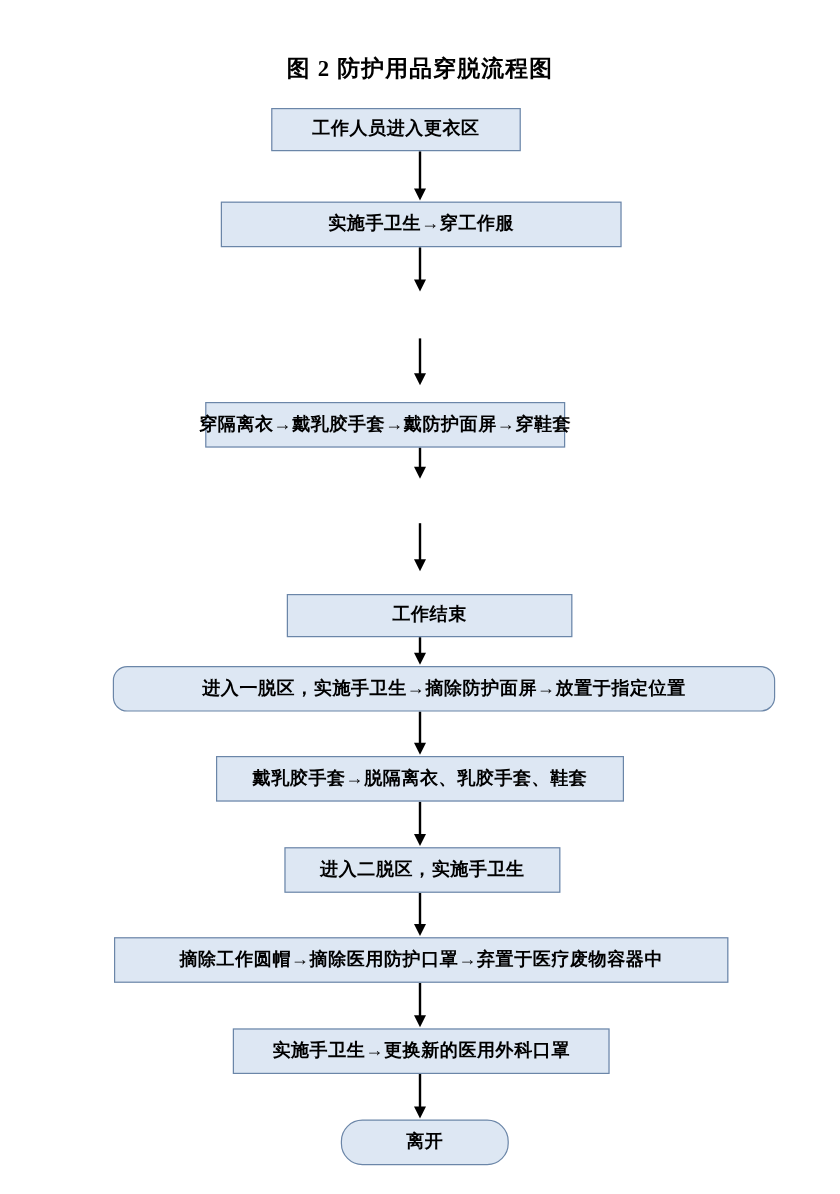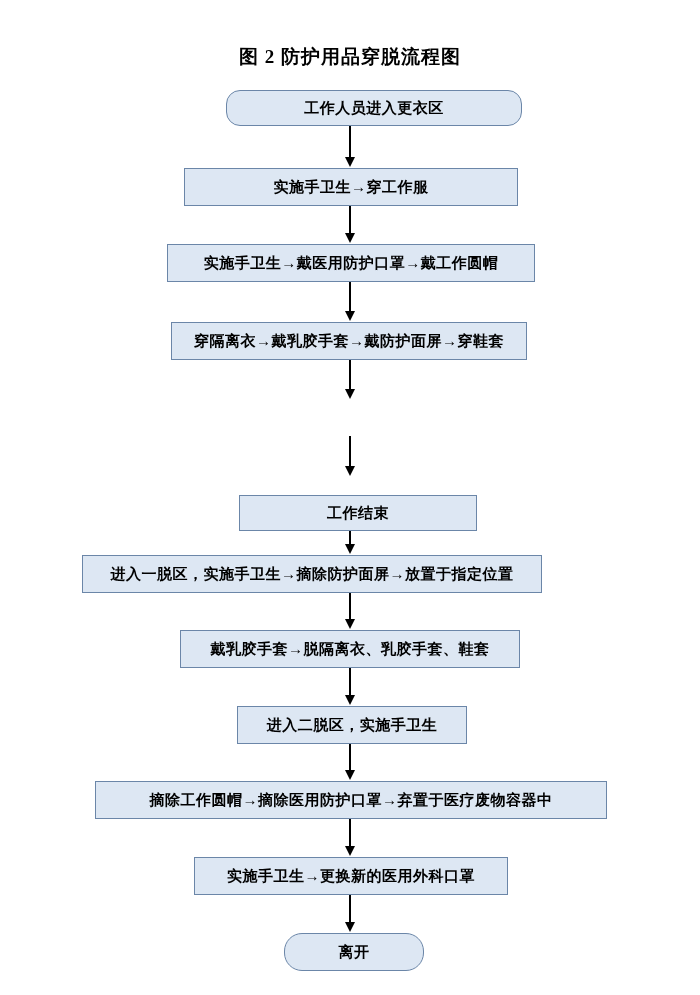--- a/index.html
+++ b/index.html
@@ -73,24 +73,23 @@
     <div class="arrow" style="top: 206px; height: 28px;"></div>
     <div class="arrow" style="top: 282px; height: 30px;"></div>
     <div class="arrow" style="top: 360px; height: 30px;"></div>
     <div class="arrow" style="top: 436px; height: 31px;"></div>
     <div class="arrow" style="top: 513px; height: 32px;"></div>
     <div class="arrow" style="top: 593px; height: 27px;"></div>
     <div class="arrow" style="top: 668px; height: 28px;"></div>
     <div class="arrow" style="top: 744px; height: 27px;"></div>
     <div class="arrow" style="top: 819px; height: 28px;"></div>
     <div class="arrow" style="top: 895px; height: 28px;"></div>
-    <div class="node" style="left: 226px; top: 90px; width: 296px; height: 36px; border-radius: 14px;">工作人员进入更衣区</div>
+    <div class="node" style="left: 226px; top: 90px; width: 208px; height: 36px;">工作人员进入更衣区</div>
     <div class="node" style="left: 184px; top: 168px; width: 334px; height: 38px;">实施手卫生→穿工作服</div>
-    <div class="node" style="left: 167px; top: 244px; width: 368px; height: 38px;">实施手卫生→戴医用防护口罩→戴工作圆帽</div>
-    <div class="node" style="left: 171px; top: 322px; width: 356px; height: 38px;">穿隔离衣→戴乳胶手套→戴防护面屏→穿鞋套</div>
+    <div class="node" style="left: 171px; top: 335px; width: 300px; height: 38px;">穿隔离衣→戴乳胶手套→戴防护面屏→穿鞋套</div>
     <div class="node" style="left: 239px; top: 495px; width: 238px; height: 36px;">工作结束</div>
-    <div class="node" style="left: 82px; top: 555px; width: 460px; height: 38px;">进入一脱区，实施手卫生→摘除防护面屏→放置于指定位置</div>
+    <div class="node" style="left: 94px; top: 555px; width: 552px; height: 38px; border-radius: 12px;">进入一脱区，实施手卫生→摘除防护面屏→放置于指定位置</div>
     <div class="node" style="left: 180px; top: 630px; width: 340px; height: 38px;">戴乳胶手套→脱隔离衣、乳胶手套、鞋套</div>
     <div class="node" style="left: 237px; top: 706px; width: 230px; height: 38px;">进入二脱区，实施手卫生</div>
     <div class="node" style="left: 95px; top: 781px; width: 512px; height: 38px;">摘除工作圆帽→摘除医用防护口罩→弃置于医疗废物容器中</div>
     <div class="node" style="left: 194px; top: 857px; width: 314px; height: 38px;">实施手卫生→更换新的医用外科口罩</div>
     <div class="node" style="left: 284px; top: 933px; width: 140px; height: 38px; border-radius: 18px;">离开</div>
   </div>
 
 </body></html>

